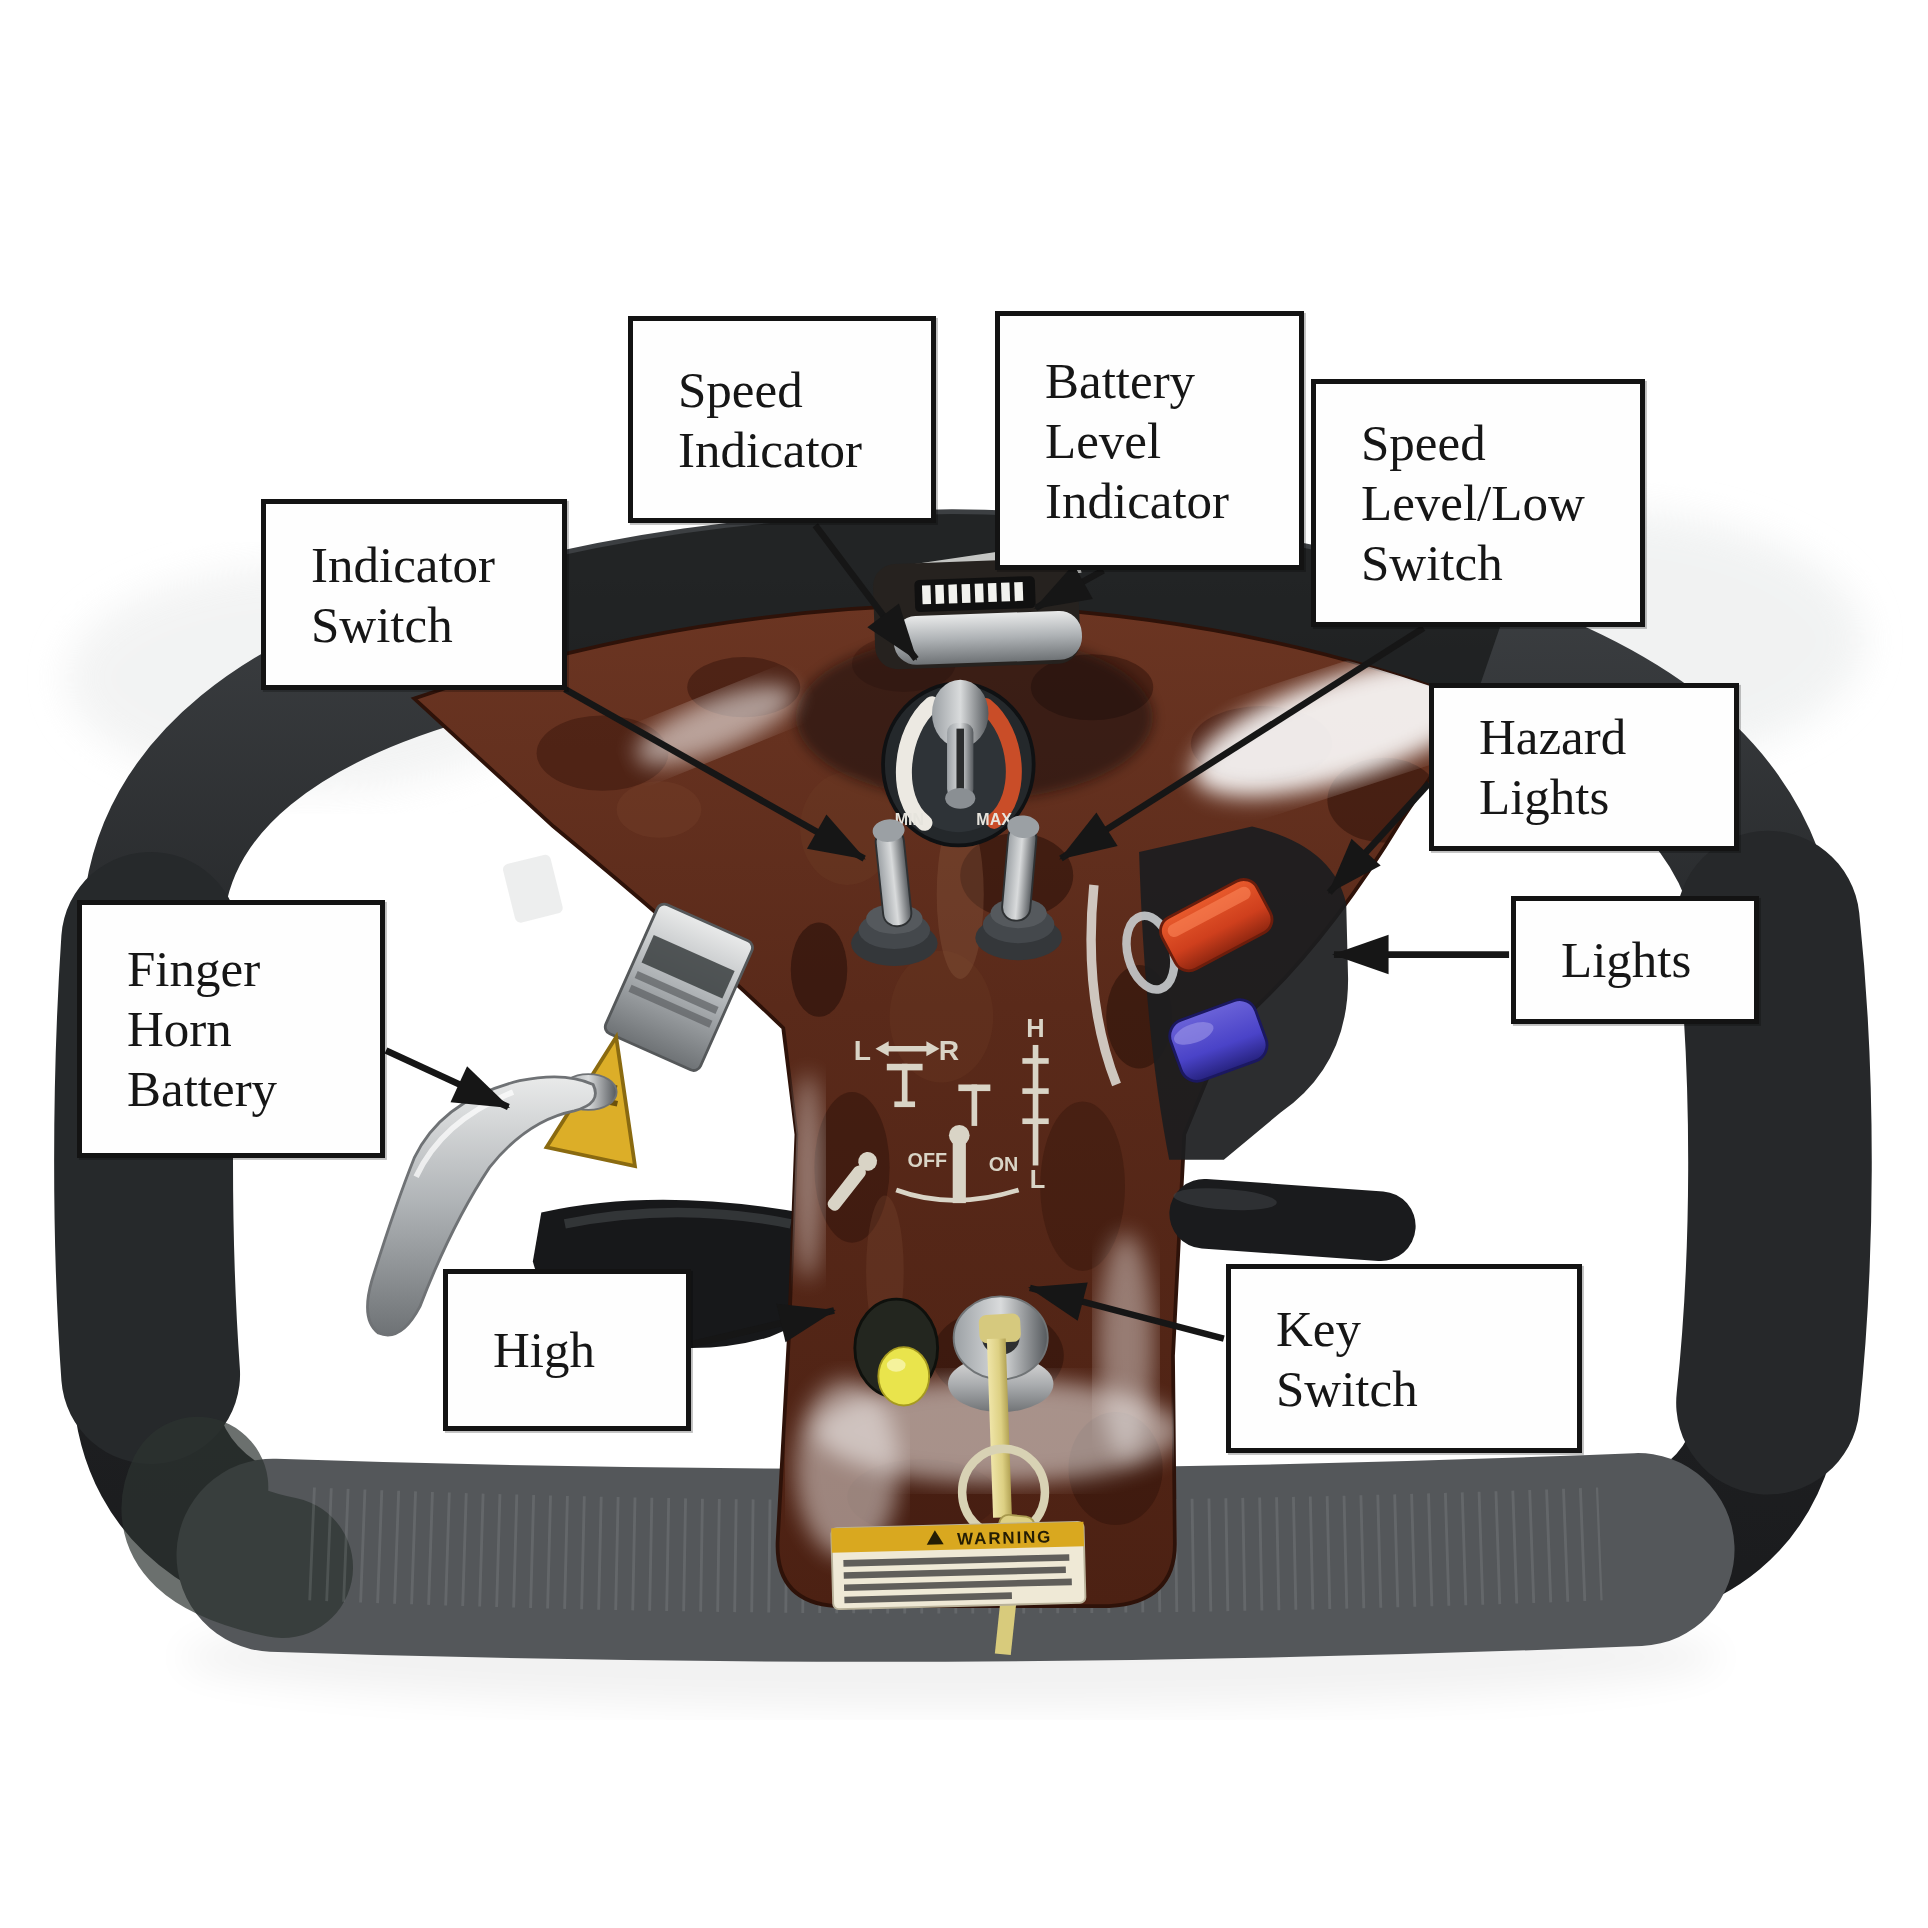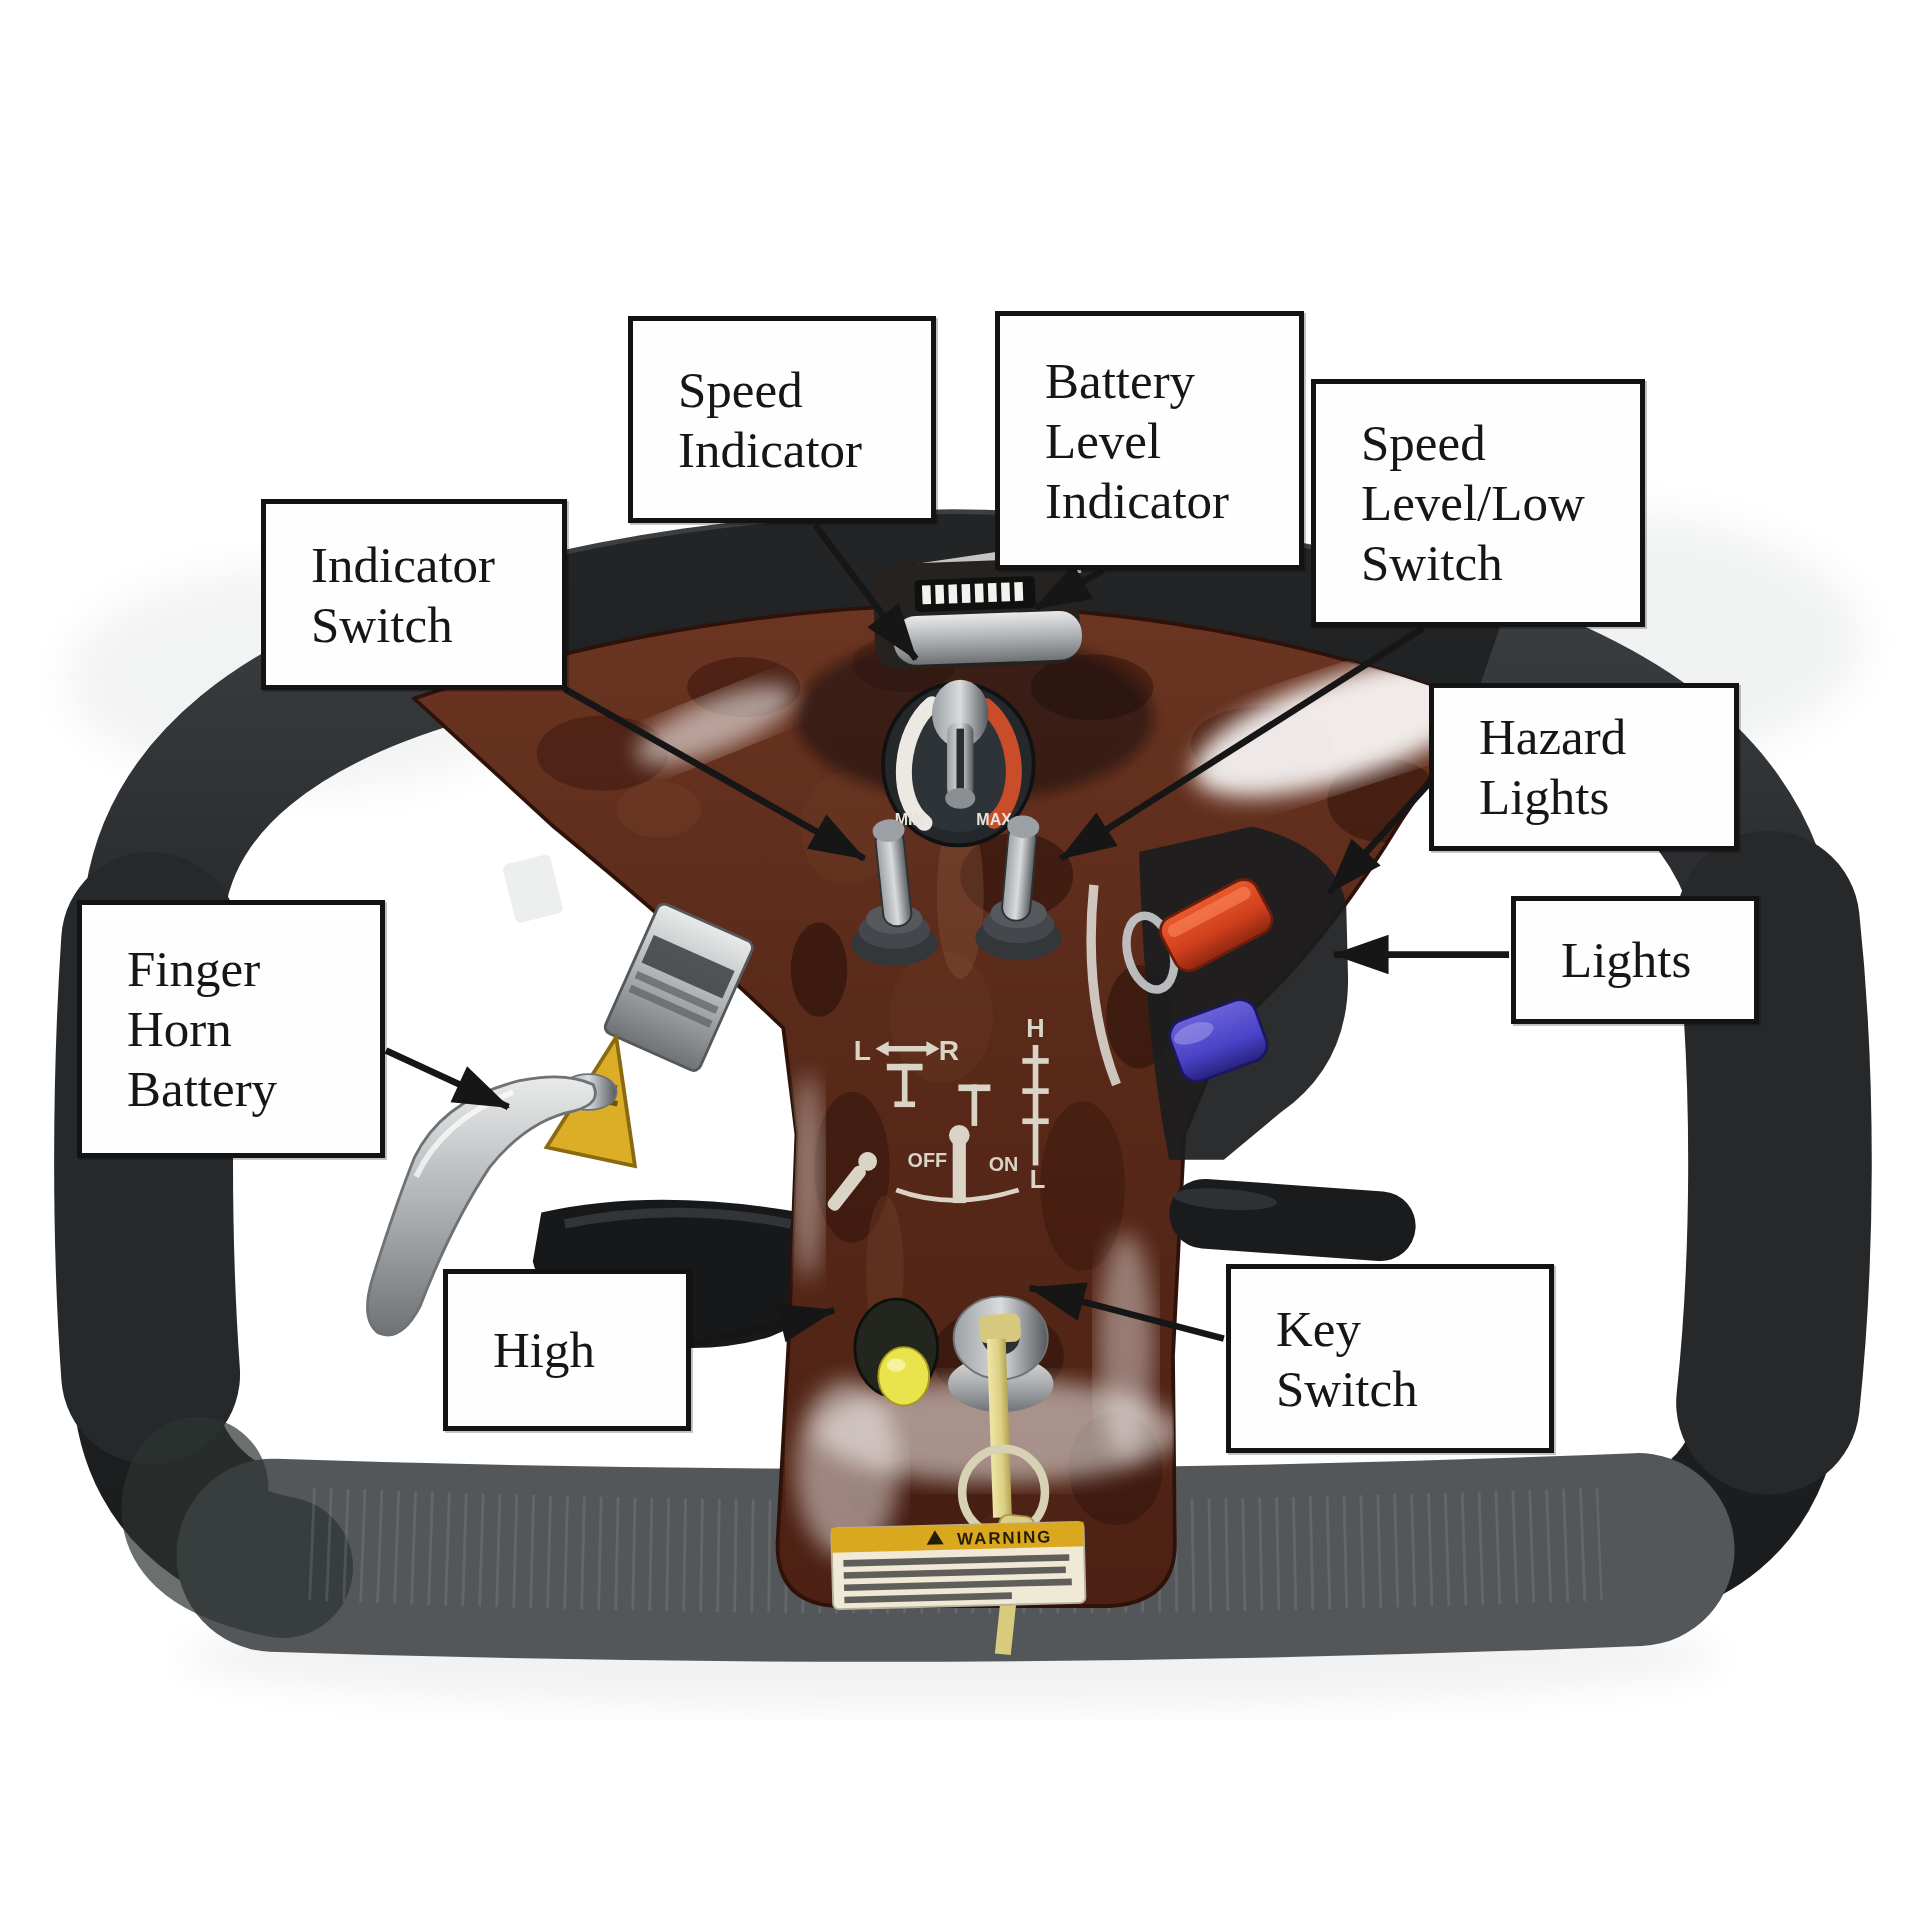--- a/index.html
+++ b/index.html
@@ -328,19 +328,19 @@
 <div class="callout" style="left:77px;top:900px;width:308px;height:258px;">
   <span>Finger</span>
   <span>Horn</span>
   <span>Battery</span>
 </div>
 
 <div class="callout" style="left:443px;top:1269px;width:248px;height:162px;">
   <span>High</span>
 </div>
 
-<div class="callout" style="left:1226px;top:1264px;width:328px;height:189px;">
+<div class="callout" style="left:1226px;top:1264px;width:356px;height:189px;">
   <span>Key</span>
   <span>Switch</span>
 </div>
 
 </div>
 
 
 </body></html>

